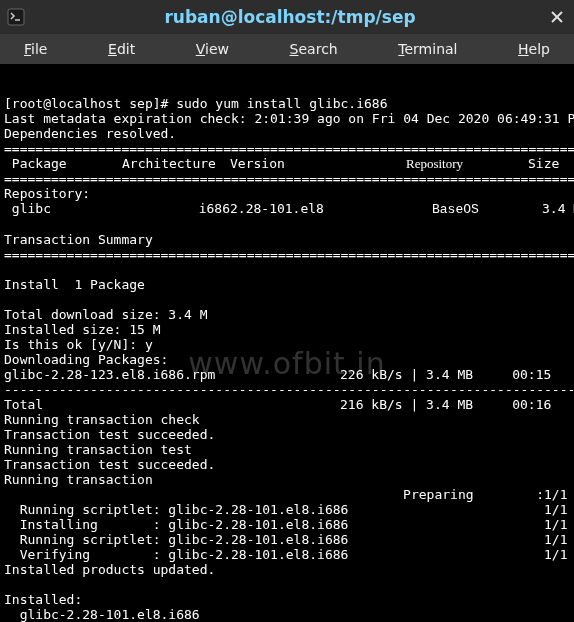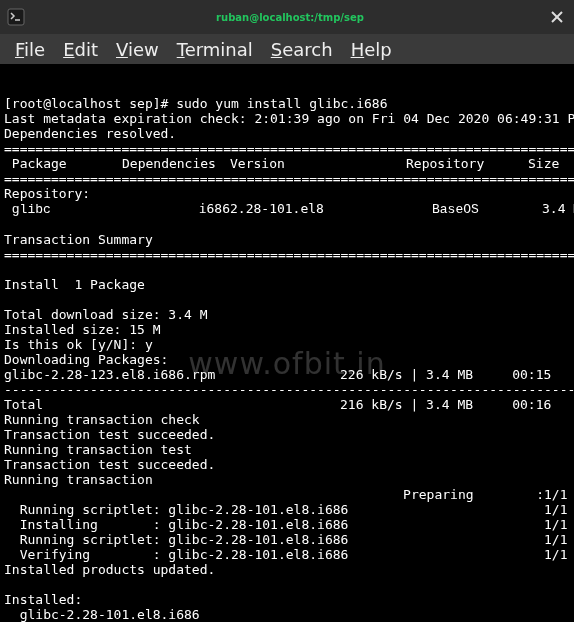--- a/index.html
+++ b/index.html
@@ -18,47 +18,48 @@
     background: #2d2d2d;
     display: flex;
     flex-direction: column;
   }
   .titlebar {
     height: 34px;
     background: #2d2d2d;
     display: flex;
     align-items: center;
     padding: 0 6px;
-    color: #22c55e;
+    color: #7dd3fc;
     font-family: "DejaVu Sans", sans-serif;
-    font-size: 10px;
+    font-size: 17px;
     font-weight: bold;
   }
   .title-icon {
     width: 20px; height: 20px;
     display: flex; align-items: center; justify-content: center;
     margin-right: 8px;
   }
   .title-icon svg { display: block; }
   .title-text { flex: 1; text-align: center; }
   .close-btn {
     width: 22px; height: 22px;
     display: flex; align-items:center; justify-content:center;
     color: #ddd; cursor: pointer; font-size: 16px;
   }
   .menubar {
     height: 30px;
     background: #3a3a3a;
     display: flex;
     align-items: center;
-    padding: 0 7px;
+    padding: 0 16px;
     font-family: "DejaVu Sans", sans-serif;
-    font-size: 18px;
+    font-size: 14px;
     color: #eee;
     gap: 2px;
+    justify-content: space-between;
   }
   .menu-item { padding: 4px 8px; cursor: pointer; }
   .menu-item .ul { text-decoration: underline; }
   .terminal {
     flex: 1;
     background: #000;
     color: #fff;
     padding: 2px 4px 2px 4px;
     white-space: pre;
     font-size: 13px;
@@ -96,35 +97,35 @@
         <line x1="1" y1="1" x2="11" y2="11" stroke="#ddd" stroke-width="2"></line>
         <line x1="11" y1="1" x2="1" y2="11" stroke="#ddd" stroke-width="2"></line>
       </svg>
     </div>
   </div>
 
   <div class="menubar">
     <div class="menu-item"><span class="ul">F</span>ile</div>
     <div class="menu-item"><span class="ul">E</span>dit</div>
     <div class="menu-item"><span class="ul">V</span>iew</div>
+    <div class="menu-item"><span class="ul">S</span>earch</div>
     <div class="menu-item"><span class="ul">T</span>erminal</div>
-    <div class="menu-item"><span class="ul">S</span>earch</div>
     <div class="menu-item"><span class="ul">H</span>elp</div>
   </div>
 
   <div class="terminal">
 <div class="watermark">www.ofbit.in</div>
 <span>[root@localhost sep]# </span><span>sudo yum install glibc.i686</span>
 <span>Last metadata expiration check: 2:01:39 ago on Fri 04 Dec 2020 06:49:31 PM IST.</span>
 <span>Dependencies resolved.</span>
 <span>========================================================================================</span>
-<span style="display:inline-block;width:118px;"> Package</span><span style="display:inline-block;width:108px;">Dependencies</span><span style="display:inline-block;width:176px;">Version</span><span style="display:inline-block;width:122px;">Repository</span><span>Size</span>
+<span style="display:inline-block;width:118px;"> Package</span><span style="display:inline-block;width:108px;">Architecture</span><span style="display:inline-block;width:176px;">Version</span><span style="display:inline-block;width:122px;font-family:Liberation Serif, serif;">Repository</span><span>Size</span>
 <span>========================================================================================</span>
 <span>Repository:</span>
-<span style="display:inline-block;width:118px;font-family:Liberation Mono, monospace;"> glibc</span><span style="display:inline-block;width:108px;text-align:right;">i686</span><span style="display:inline-block;width:202px;">2.28-101.el8</span><span style="display:inline-block;width:110px;font-family:Liberation Mono, monospace;">BaseOS</span><span>3.4 M</span>
+<span style="display:inline-block;width:118px;"> glibc</span><span style="display:inline-block;width:108px;text-align:right;">i686</span><span style="display:inline-block;width:202px;">2.28-101.el8</span><span style="display:inline-block;width:110px;font-family:Liberation Mono, monospace;">BaseOS</span><span>3.4 M</span>
 
 <span>Transaction Summary</span>
 <span>========================================================================================</span>
 
 <span>Install  1 Package</span>
 
 <span>Total download size: 3.4 M</span>
 <span>Installed size: 15 M</span>
 <span>Is this ok [y/N]: y</span>
 <span>Downloading Packages:</span>

